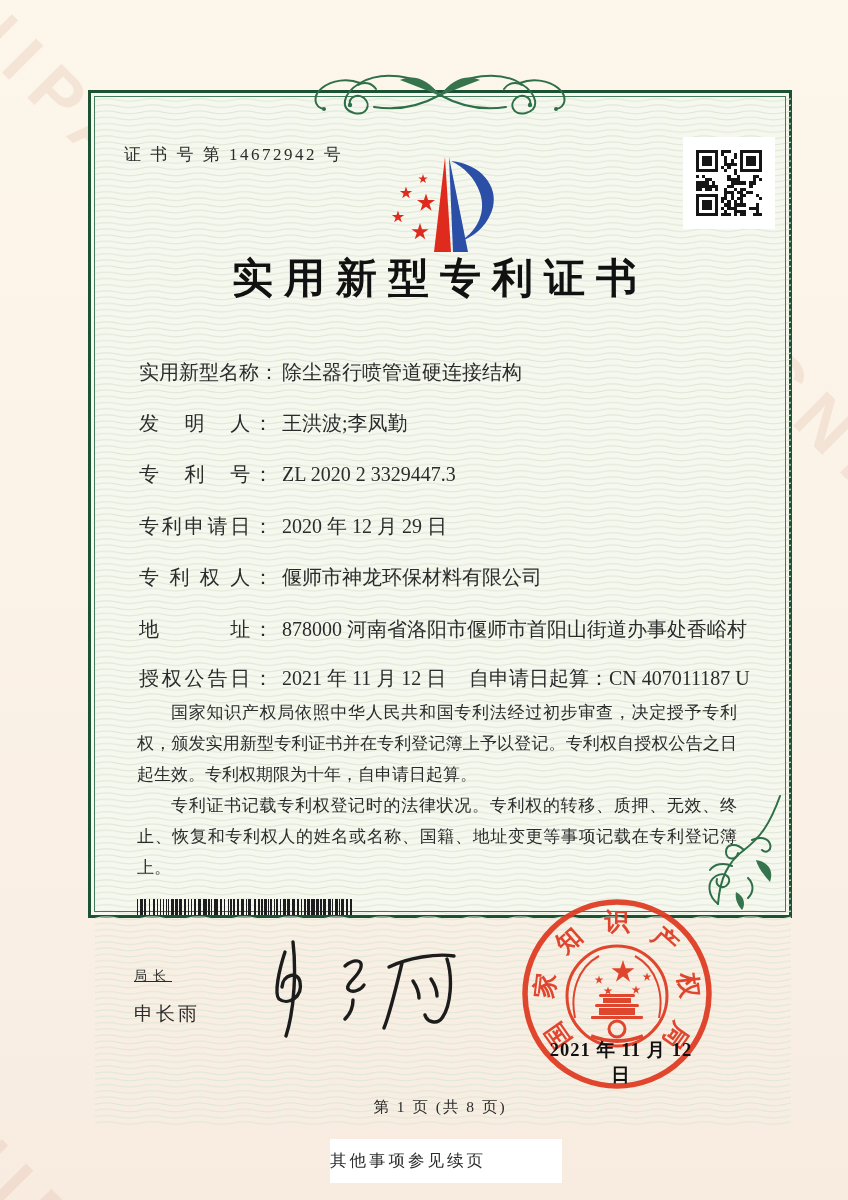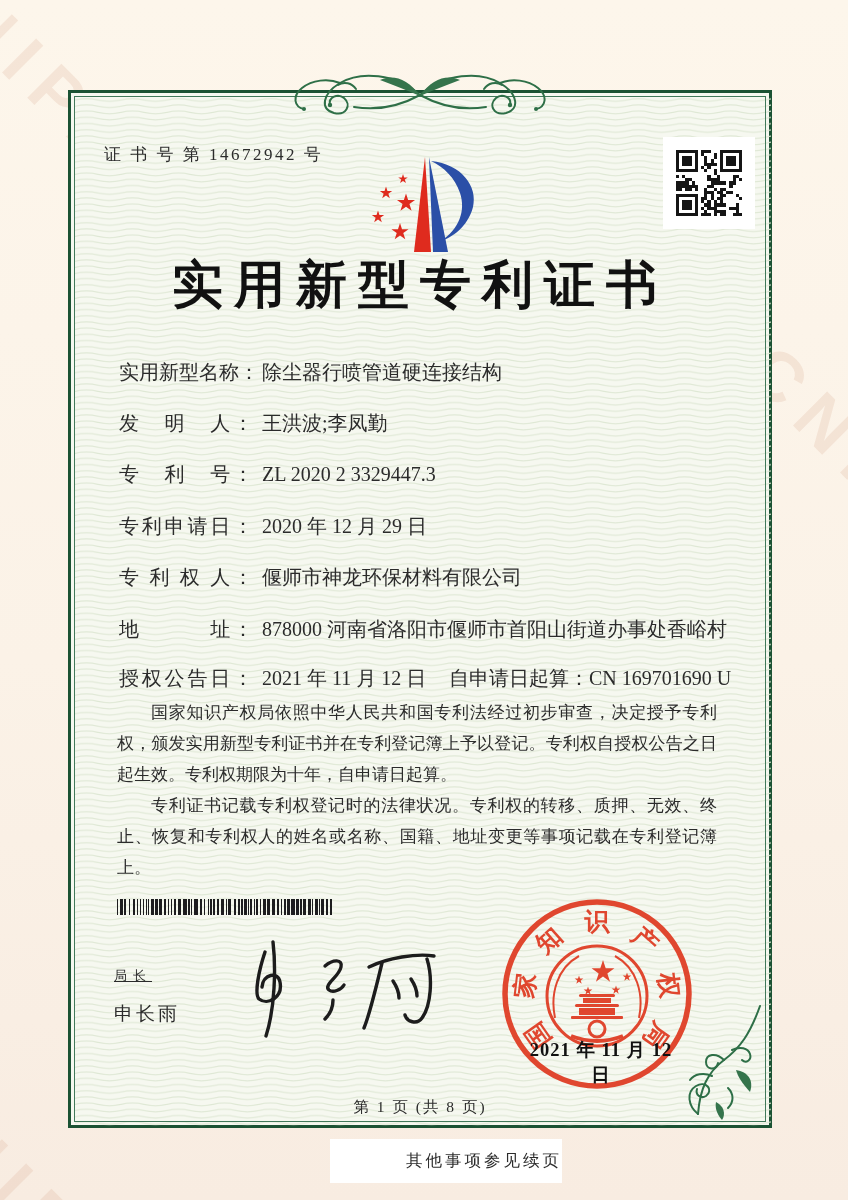--- a/index.html
+++ b/index.html
@@ -11,33 +11,33 @@
   
   .wm{
     position:absolute; transform-origin:0 0; transform:rotate(45deg);
     font-family:"Liberation Sans","DejaVu Sans",sans-serif;
     font-weight:600; letter-spacing:16px; pointer-events:none; white-space:nowrap;
   }
   .wm-pink{ font-size:70px; color:rgba(206,148,120,0.17); }
   .wm-inner{ font-size:46px; color:rgba(140,132,120,0.13); letter-spacing:10px; }
   
   .frame{
-    position:absolute; left:68px; top:90px; width:704px; height:1038px;
+    position:absolute; left:88px; top:90px; width:704px; height:828px;
     box-sizing:border-box; border:3px solid #1b5233; background:#f6f8f0;
   }
   .frame-inner{ position:absolute; inset:3px; border:1px solid #41795a; pointer-events:none;}
   .waves{ position:absolute; inset:4px; }
   .content{ position:absolute; inset:0; }
   
   .cert-no{ position:absolute; left:33px; top:50px; font-size:17px; letter-spacing:2.5px; }
   .qr-box{ position:absolute; left:592px; top:44px; width:92px; height:92px; background:#fff;
            display:flex; align-items:center; justify-content:center; }
   .logo{ position:absolute; left:285px; top:48px; }
   .title{ position:absolute; left:0; top:158px; width:100%; text-align:center;
-          font-size:51px; font-weight:700; letter-spacing:11px; color:#111; }
+          font-size:41px; font-weight:700; letter-spacing:11px; color:#111; }
   
   .frow{ position:absolute; left:48px; font-size:20px; white-space:nowrap; }
   .flabel{ display:inline-block; width:134px; text-align:justify; text-align-last:justify; }
   .fvalue{ margin-left:9px; }
   .grant2{ position:absolute; left:330px; top:0; }
   
   .paras{ position:absolute; left:46px; top:604px; width:600px; font-size:17px;
           line-height:31px; text-align:justify; }
   .paras p{ margin:0; text-indent:2em; }
   
@@ -46,21 +46,21 @@
   .officer-name{ position:absolute; left:43px; top:908px; font-size:19px; letter-spacing:3px; }
   .signature{ position:absolute; left:148px; top:843px; }
   .seal{ position:absolute; left:428px; top:803px; }
   .seal-date{ position:absolute; left:450px; top:944px; width:160px; text-align:center;
               font-size:18.5px; font-weight:600; color:#111; letter-spacing:1px; }
   .page-info{ position:absolute; left:0; top:1004px; width:100%; text-align:center;
               font-size:15.5px; letter-spacing:2px; }
   .top-ornament{ position:absolute; left:50%; top:-28px; transform:translateX(-50%); }
   .corner-flourish{ position:absolute; right:5px; bottom:5px; }
   .continuation{ position:absolute; left:330px; top:1139px; width:232px; height:44px;
-                 background:#ffffff; text-align:right; line-height:44px; font-size:16.5px;
+                 background:#ffffff; text-align:left; line-height:44px; font-size:16.5px;
                  letter-spacing:3px; }
 </style>
 </head>
 <body>
 
 <div class="page">
 
   <div class="wm wm-pink" style="left:-50px;  top:-70px;">CNIPA</div>
   <div class="wm wm-inner" style="left:205px;  top:135px;">CNIPA</div>
   <div class="wm wm-inner" style="left:425px;  top:335px;">CNIPA</div>
@@ -275,21 +275,21 @@
       </div>
       <div class="frow" style="top:471px">
         <span class="flabel">专 利 权 人：</span><span class="fvalue">偃师市神龙环保材料有限公司</span>
       </div>
       <div class="frow" style="top:523px">
         <span class="flabel">地　　　址：</span><span class="fvalue">878000 河南省洛阳市偃师市首阳山街道办事处香峪村</span>
       </div>
       <div class="frow" style="top:572px">
         <span class="flabel">授权公告日：</span><span class="fvalue">2021 年 11 月 12 日</span>
         <span class="grant2">
-          <span>自申请日起算：</span><span>CN 169701690 U</span>
+          <span>自申请日起算：</span><span>CN 407011187 U</span>
         </span>
       </div>
 
       <div class="paras">
         <p>国家知识产权局依照中华人民共和国专利法经过初步审查，决定授予专利权，颁发实用新型专利证书并在专利登记簿上予以登记。专利权自授权公告之日起生效。专利权期限为十年，自申请日起算。</p>
         <p>专利证书记载专利权登记时的法律状况。专利权的转移、质押、无效、终止、恢复和专利权人的姓名或名称、国籍、地址变更等事项记载在专利登记簿上。</p>
       </div>
 
       <svg class="barcode" width="220" height="16">
         <g id="bc-bars">

